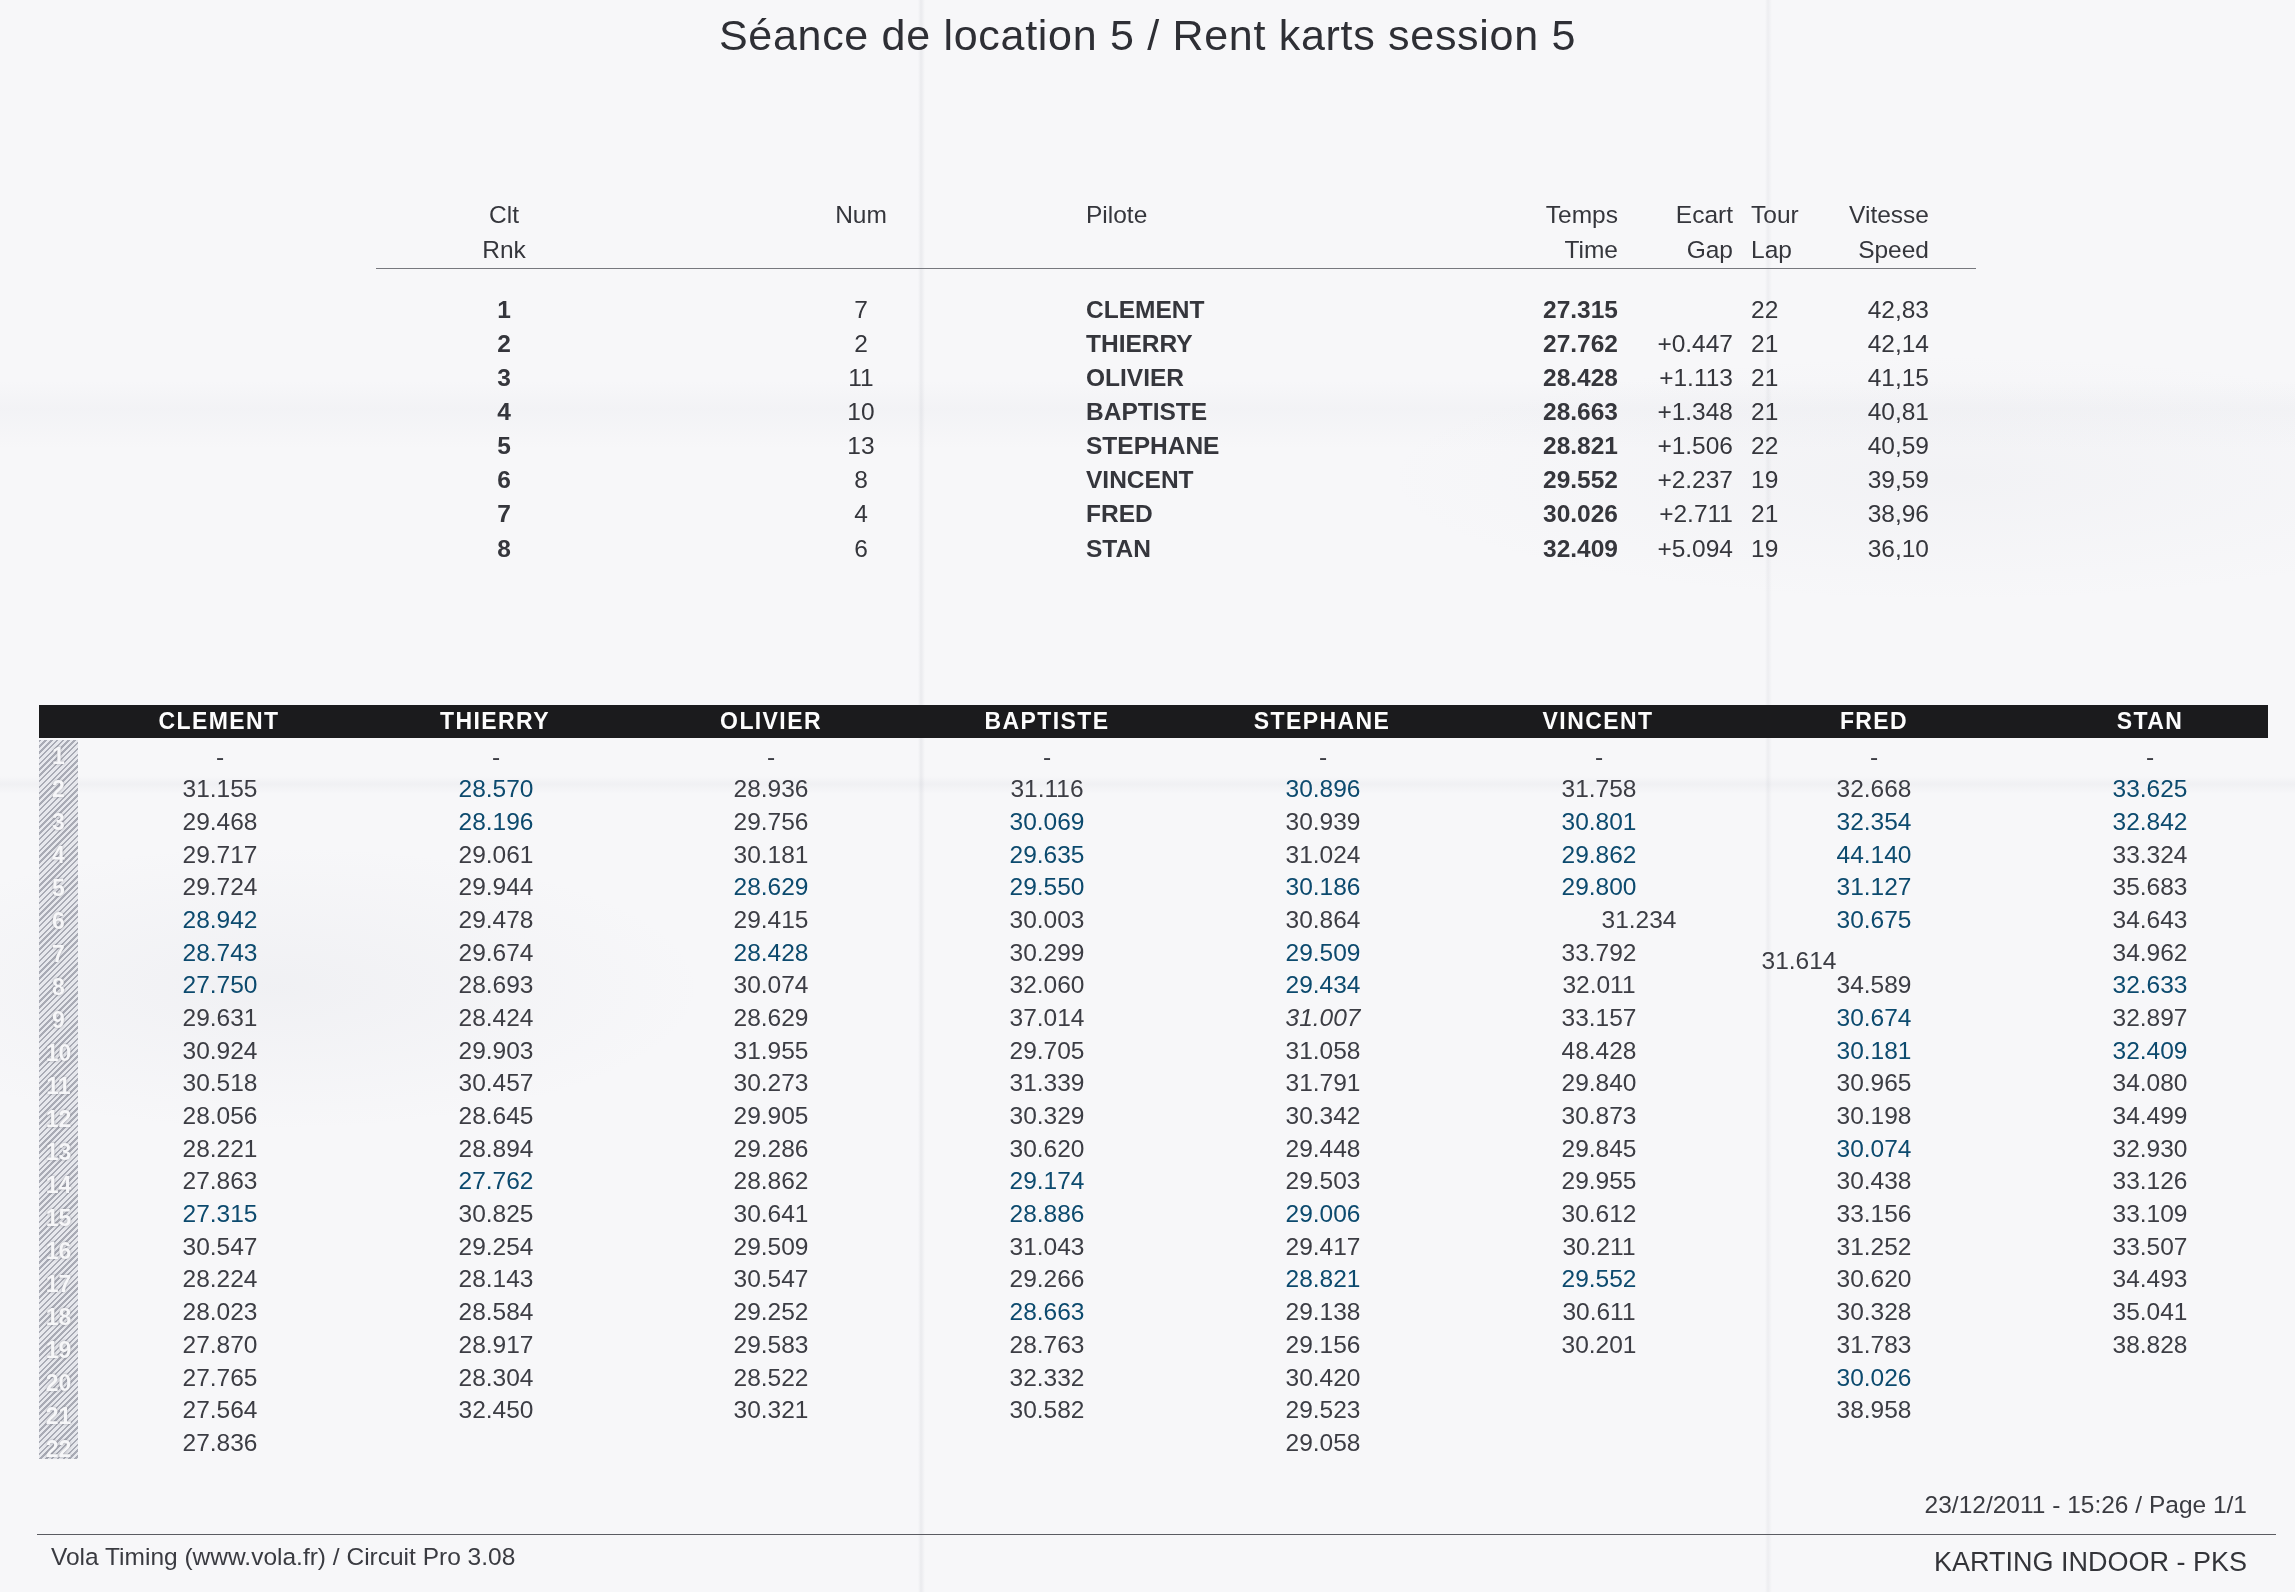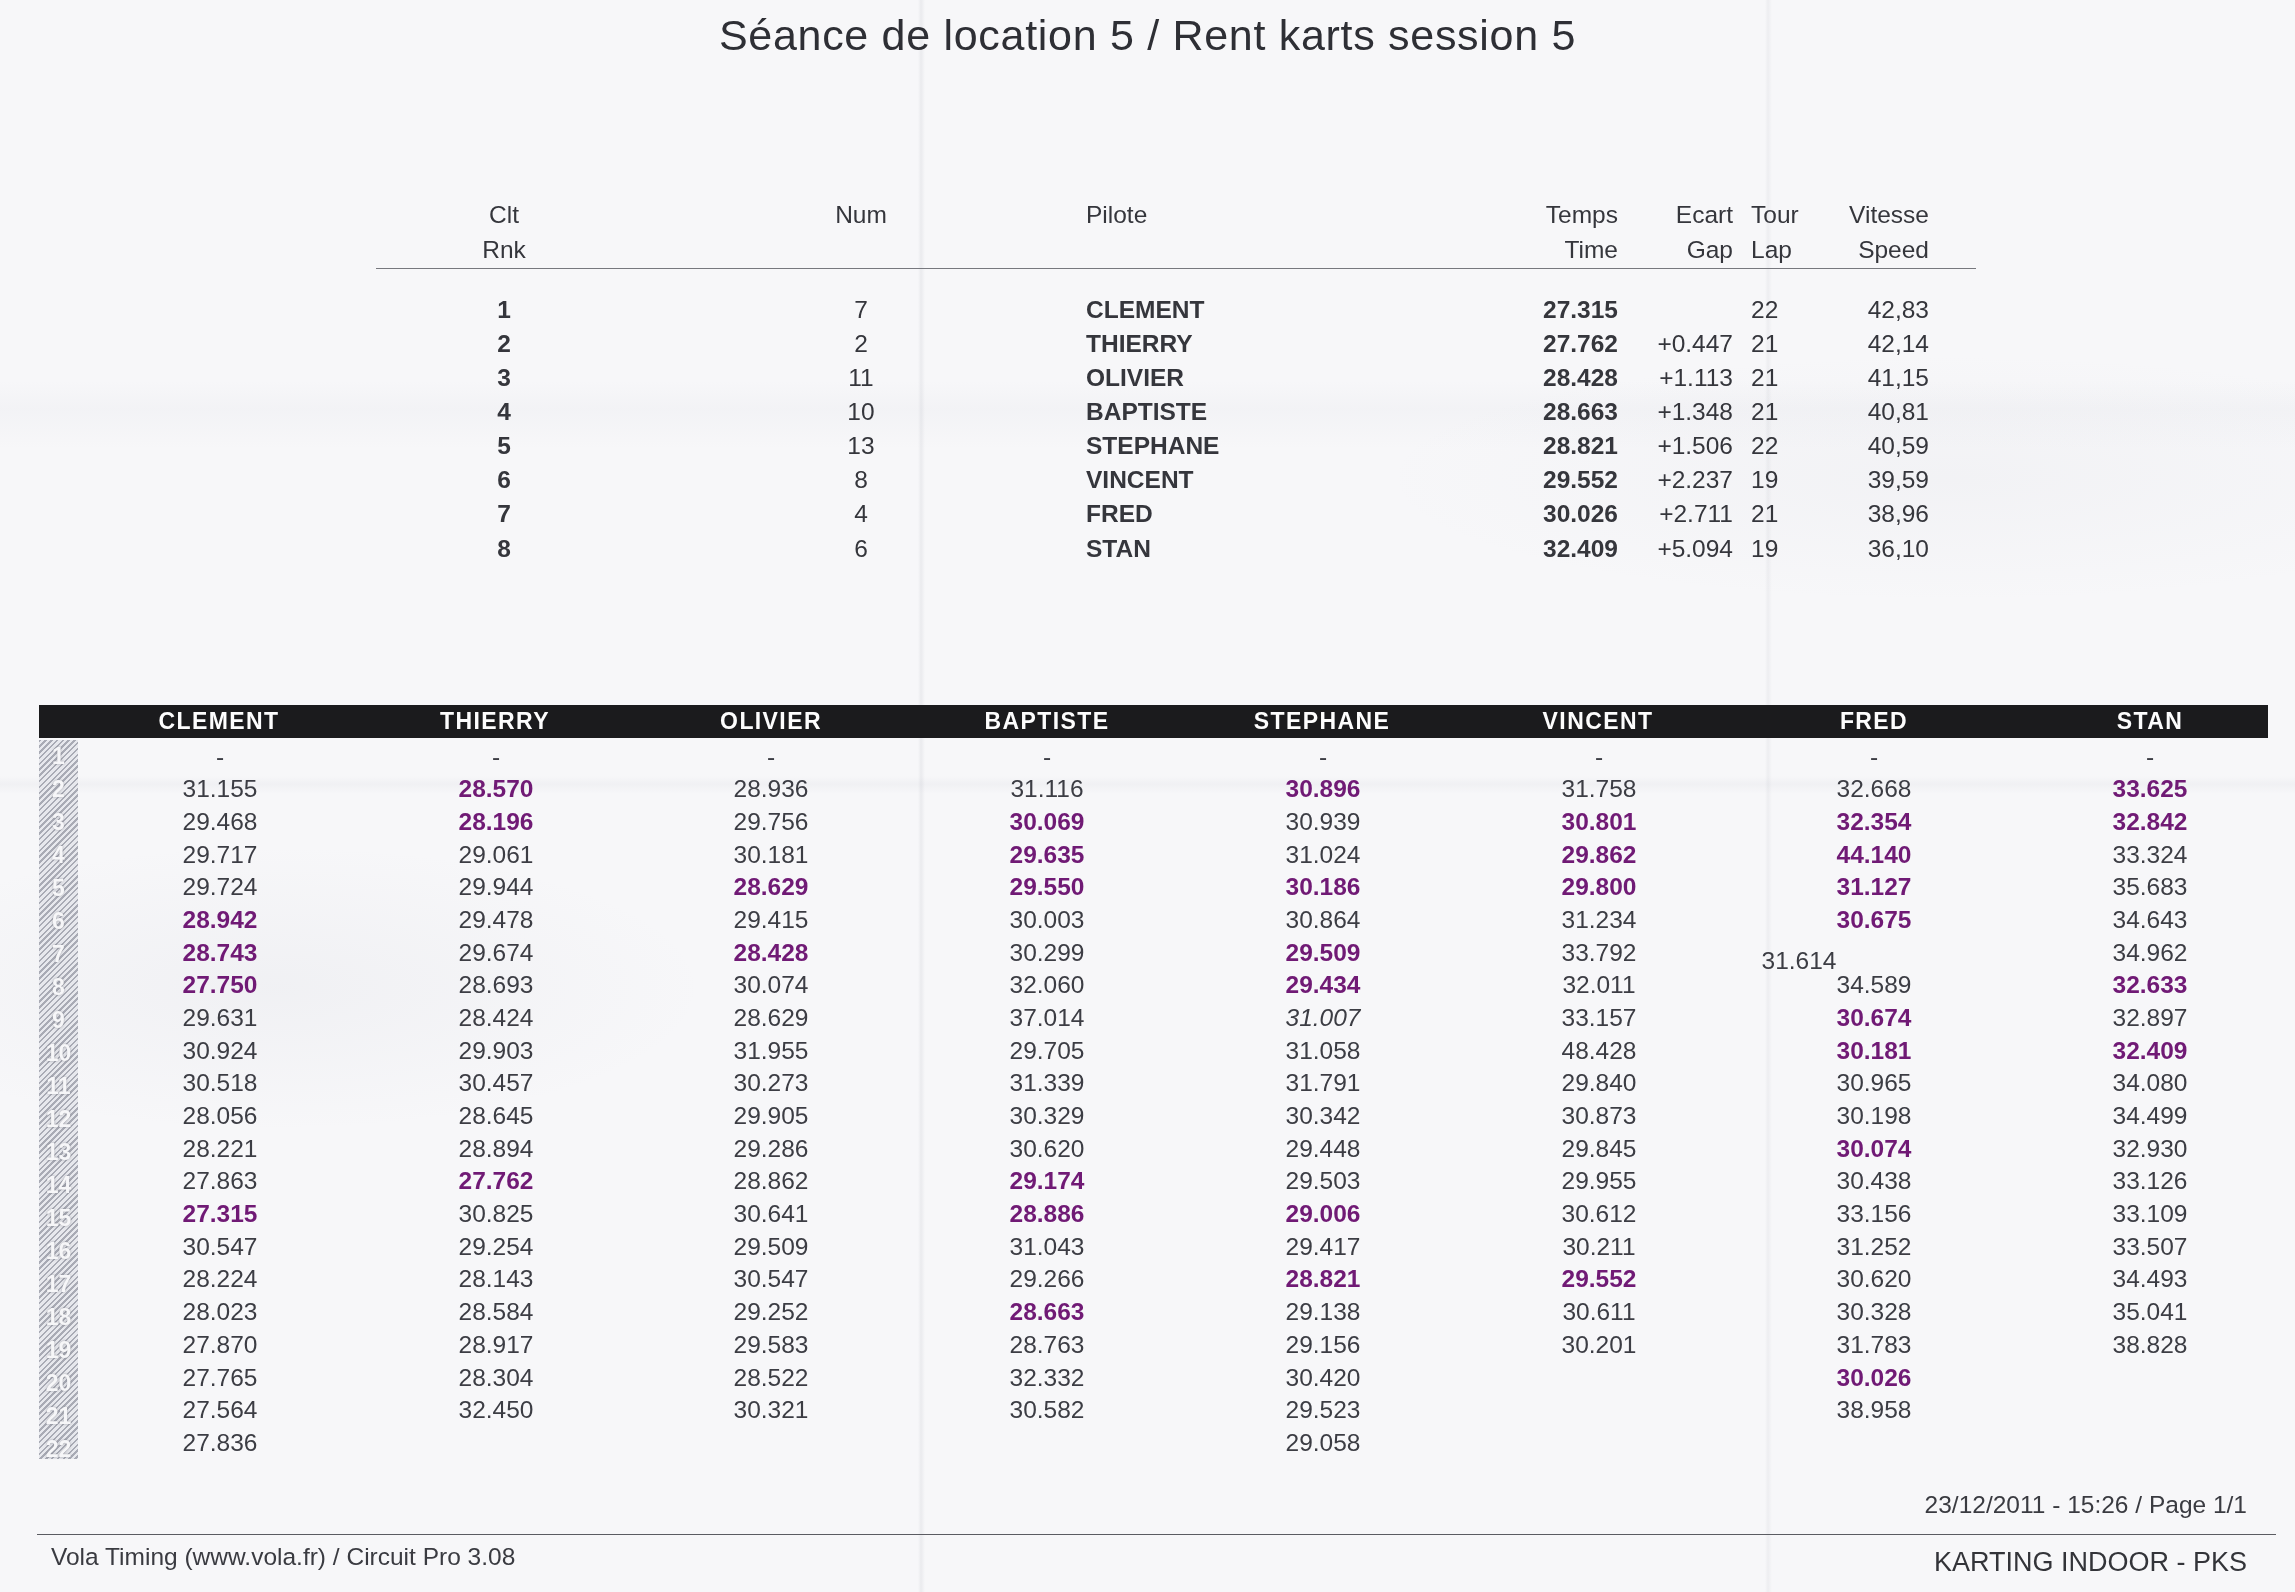--- a/index.html
+++ b/index.html
@@ -40,21 +40,21 @@
   
   .lap-header{position:absolute;left:39px;top:705px;width:2229px;height:33px;background:#1b1b1d;}
   .lap-head-cell{position:absolute;top:0;width:276px;height:33px;line-height:33px;
     text-align:center;color:#fdfdfd;font-weight:bold;font-size:23px;letter-spacing:1.4px;}
   .num-band{position:absolute;left:39px;top:740px;width:39px;height:719px;
     background:repeating-linear-gradient(135deg,#a9abb5 0 1.7px,#e7e8ed 1.7px 4.1px);}
   .num-cell{height:33px;line-height:33px;text-align:center;color:#f6f6f8;
     font-size:23px;font-weight:bold;text-shadow:0 0 2.7px rgba(110,112,122,.6);}
   .lap-row{position:absolute;left:0;width:100%;height:33px;line-height:33px;}
   .lap-cell{position:absolute;top:0;width:276px;text-align:center;font-size:24.5px;color:#3c3d44;}
-  .lap-cell.faint{color:#701a75;font-weight:bold;}
+  .lap-cell.faint{color:#0c4a6e;}
 
   
   .footer-line{position:absolute;left:37px;right:19px;top:1534px;height:1.4px;background:#5b5c62;}
   .footer-left{position:absolute;left:51px;top:1543px;font-size:24.5px;color:#3a3b41;}
   .footer-right-top{position:absolute;right:48px;top:1491px;font-size:24.5px;color:#3a3b41;}
   .footer-right-bottom{position:absolute;right:48px;top:1547px;font-size:27px;color:#333439;}
 </style>
 </head>
 <body>
 
@@ -237,21 +237,21 @@
           <div class="lap-cell faint" style="left: 1461px;">29.800</div>
           <div class="lap-cell faint" style="left: 1736px;">31.127</div>
           <div class="lap-cell" style="left: 2012px;">35.683</div>
         </div>
         <div class="lap-row" style="top: 903px;">
           <div class="lap-cell faint" style="left: 82px;">28.942</div>
           <div class="lap-cell" style="left: 358px;">29.478</div>
           <div class="lap-cell" style="left: 633px;">29.415</div>
           <div class="lap-cell" style="left: 909px;">30.003</div>
           <div class="lap-cell" style="left: 1185px;">30.864</div>
-          <div class="lap-cell" style="left: 1461px;">31.234</div>
+          <div class="lap-cell" style="left: 1501px;">31.234</div>
           <div class="lap-cell faint" style="left: 1736px;">30.675</div>
           <div class="lap-cell" style="left: 2012px;">34.643</div>
         </div>
         <div class="lap-row" style="top: 936px;">
           <div class="lap-cell faint" style="left: 82px;">28.743</div>
           <div class="lap-cell" style="left: 358px;">29.674</div>
           <div class="lap-cell faint" style="left: 633px;">28.428</div>
           <div class="lap-cell" style="left: 909px;">30.299</div>
           <div class="lap-cell faint" style="left: 1185px;">29.509</div>
           <div class="lap-cell" style="left: 1461px;">33.792</div>

